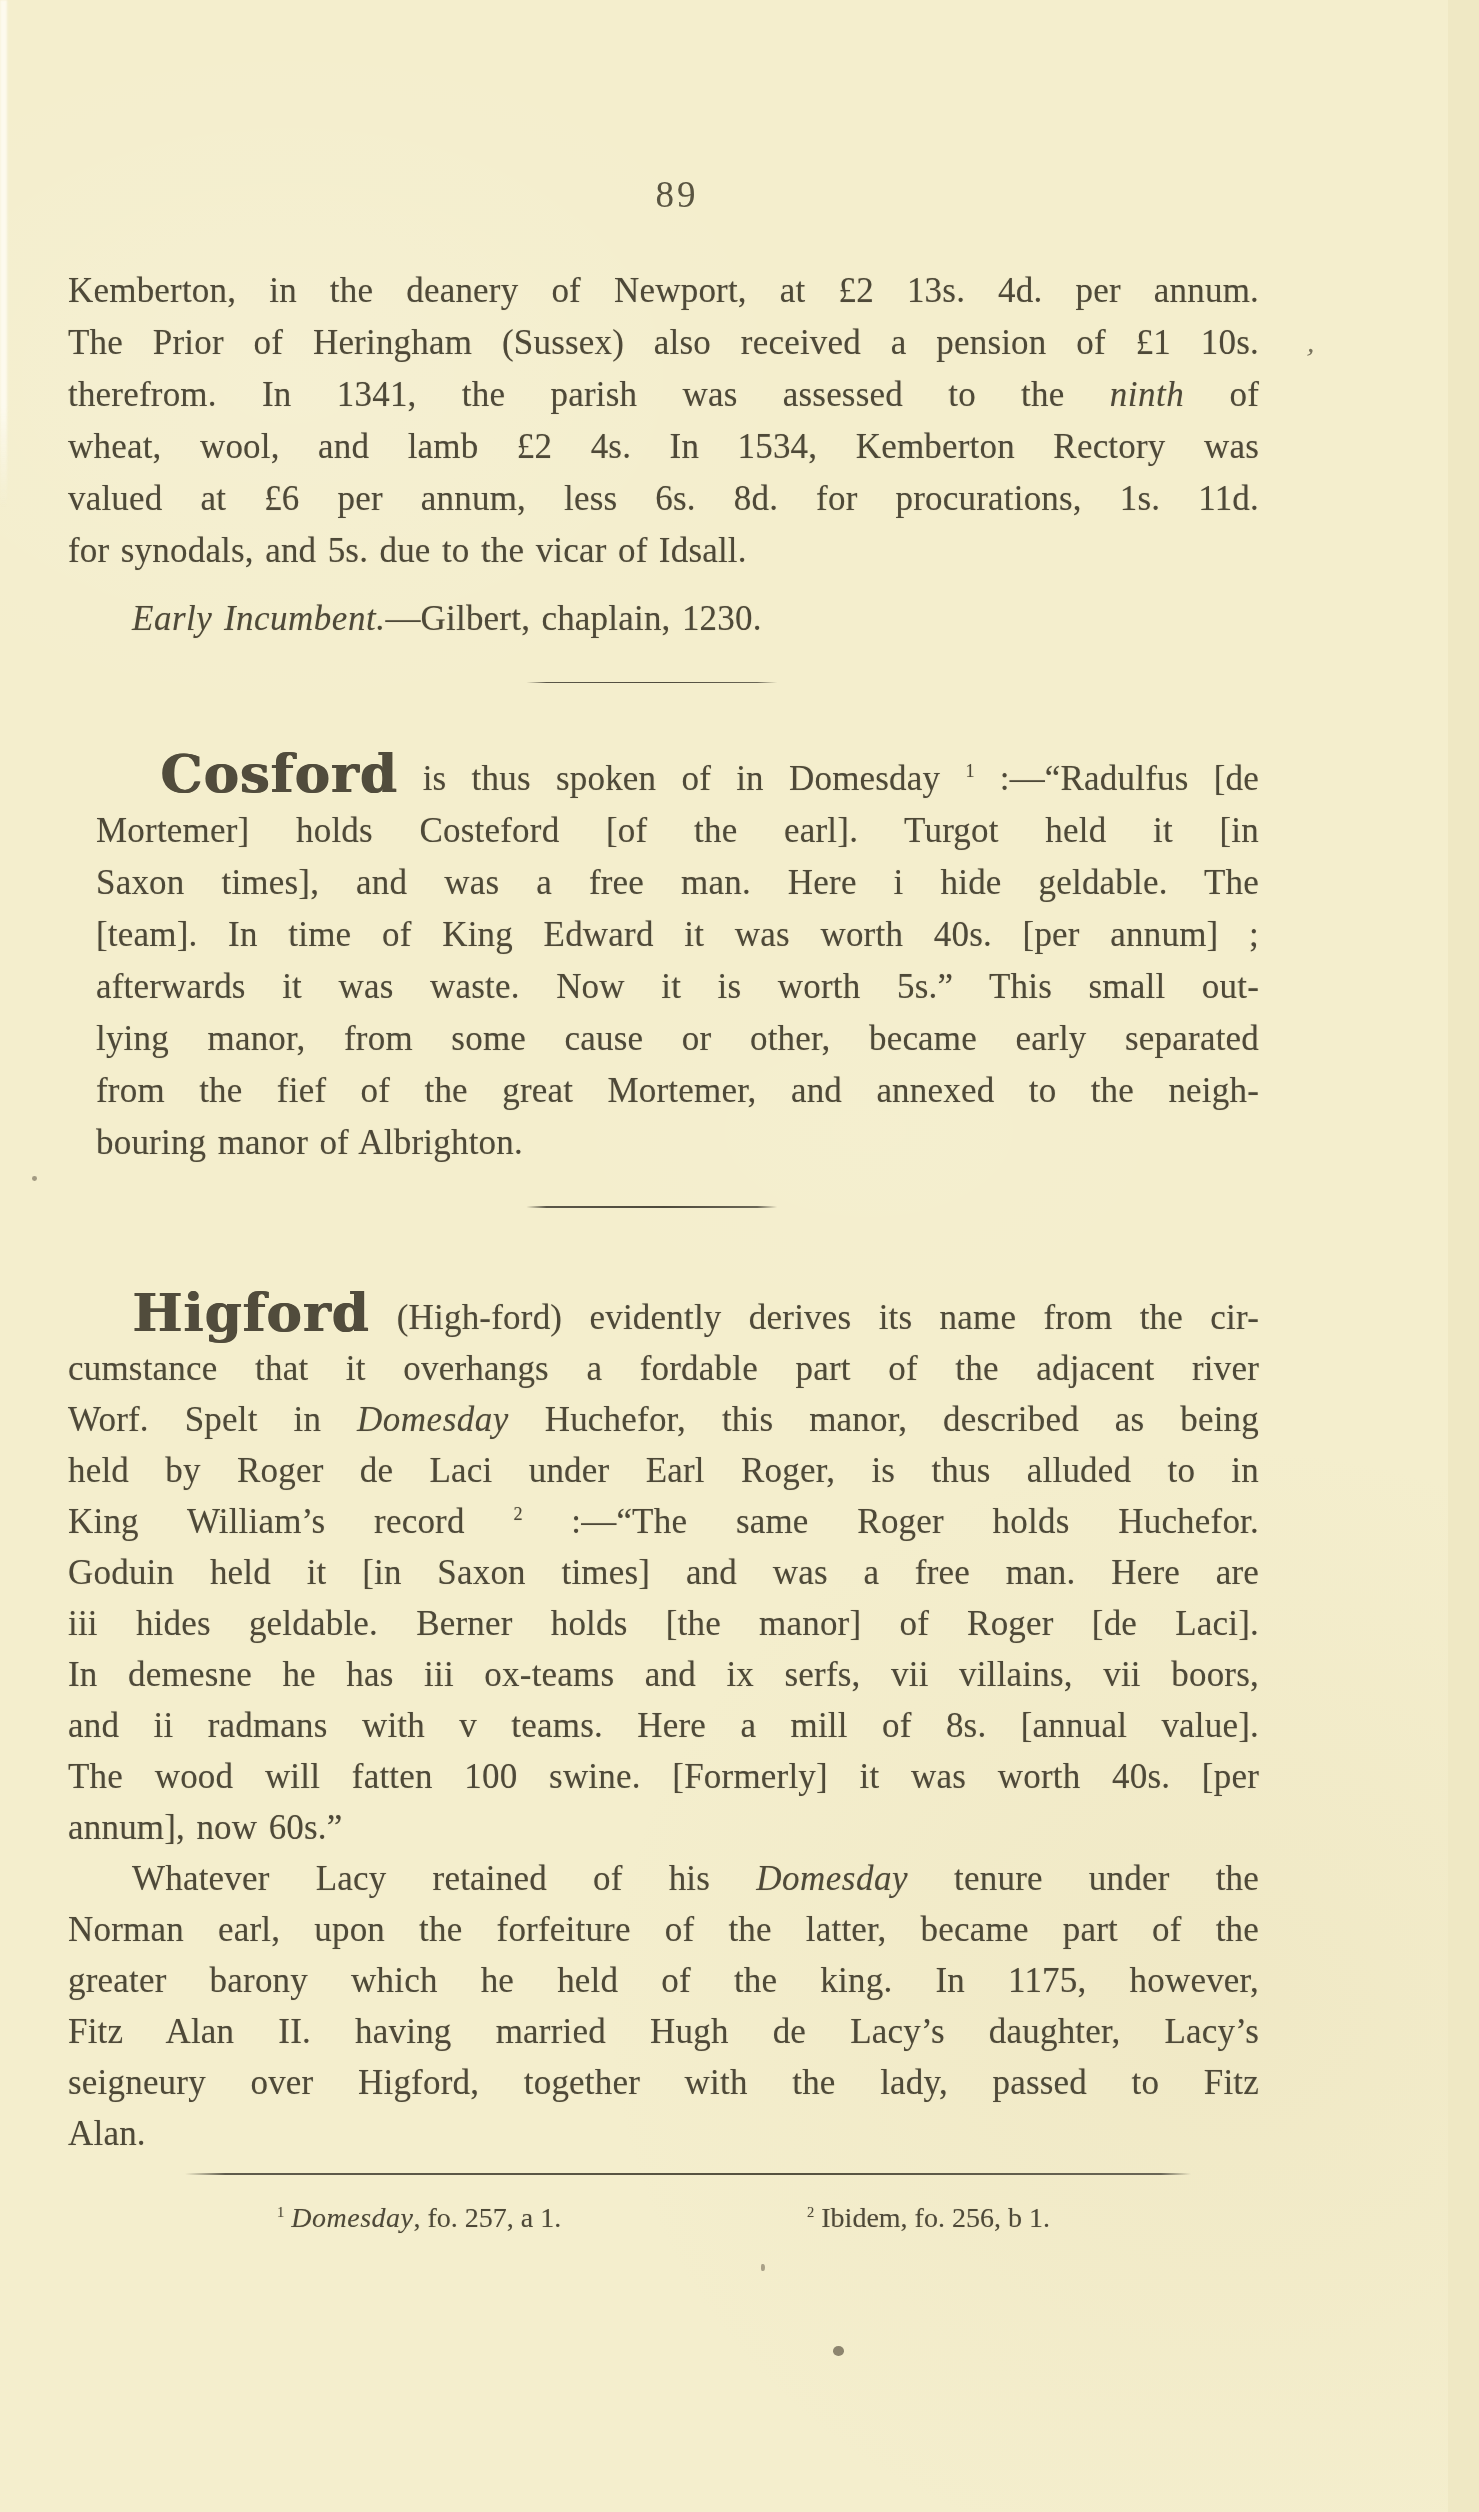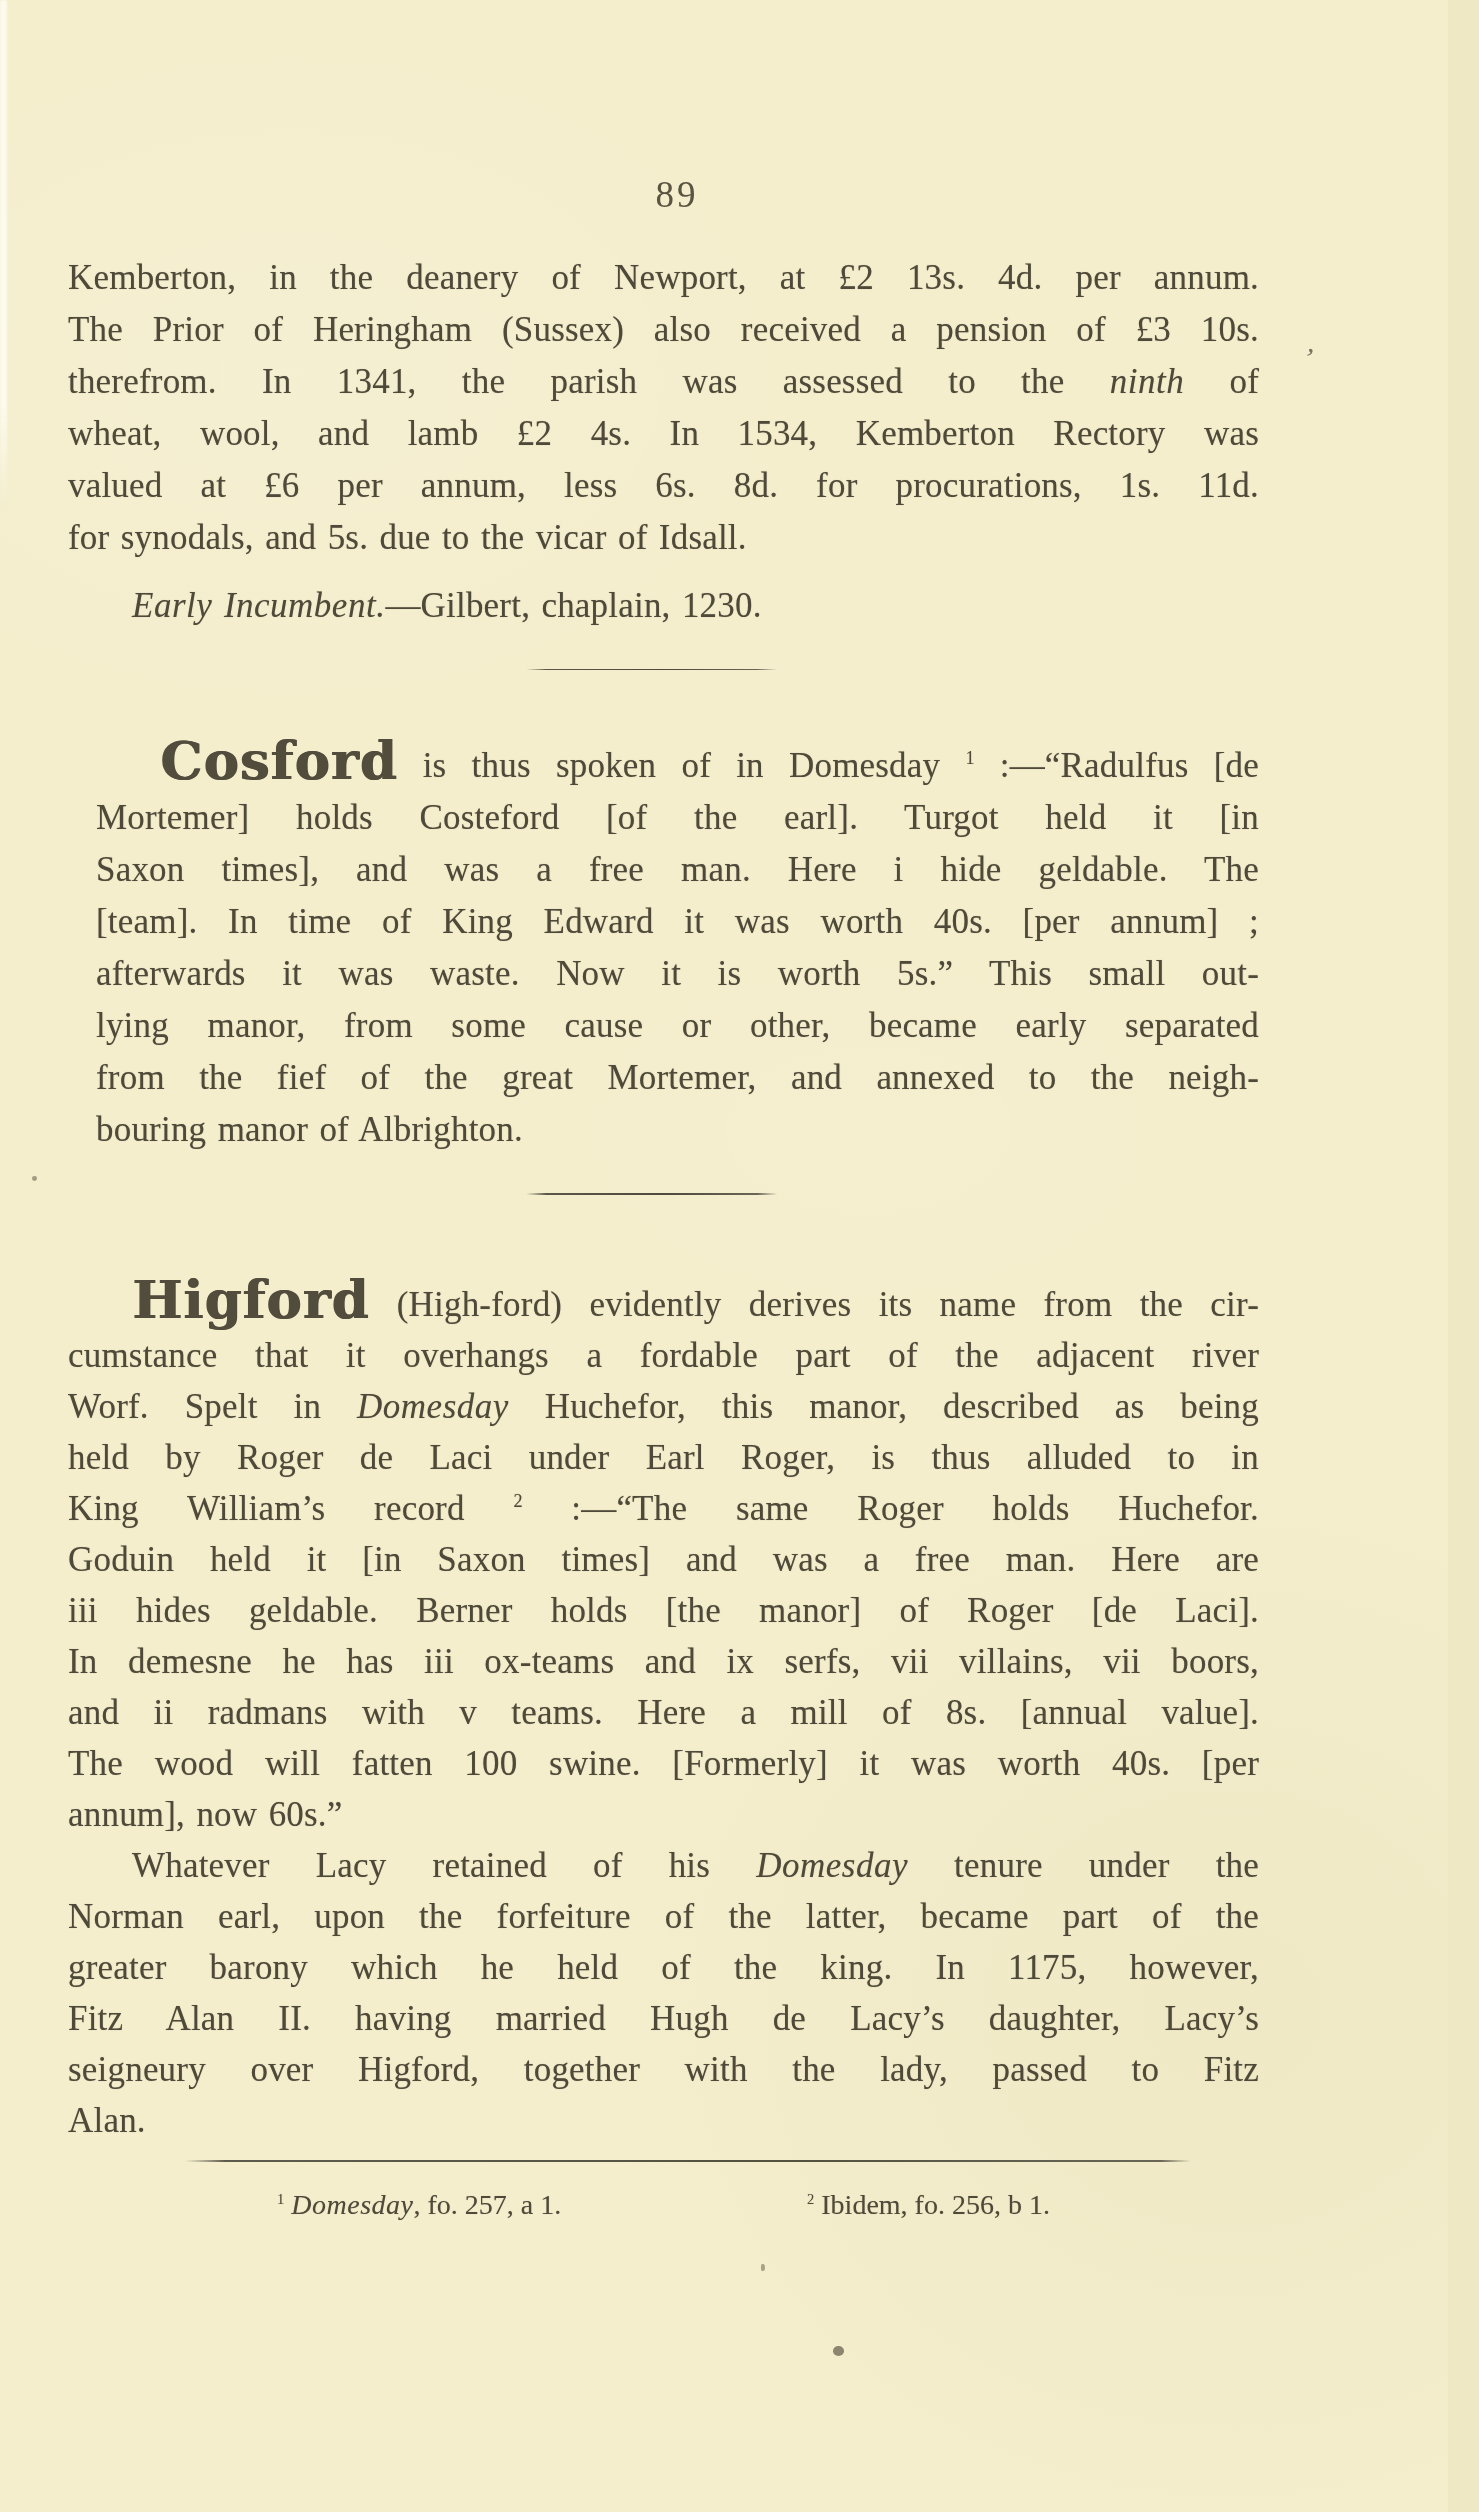--- a/index.html
+++ b/index.html
@@ -22,21 +22,21 @@
   }
   #page-number{
     margin:173px 0 0 0;
     text-align:center;
     transform:translateX(-47px);
     font-size:37px;line-height:43px;
     letter-spacing:2.9px;
     color:#5a5542;
   }
   #text-column{
-    position:absolute;left:68px;top:215px;width:1191px;
+    position:absolute;left:68px;top:228px;width:1191px;
   }
   .paragraph{
     font-size:35px;
     line-height:52px;
     letter-spacing:0.2px;
     word-spacing:2.4px;
     text-shadow:0 0 1px rgba(78,73,56,0.35);
   }
   .line{
     text-align:justify;
@@ -106,21 +106,21 @@
 
 <div id="page" data-name="scanned-book-page">
   <div id="edge-sliver" data-name="scan-edge-artifact"></div>
 
   <div id="page-number" data-name="page-number">89</div>
 
   <div id="text-column" data-name="text-column">
     <div id="text-blocks" data-name="body-text">
         <div class="paragraph" data-name="kemberton-pension">
           <div class="line" data-name="text-line">Kemberton, in the deanery of Newport, at £2 13s. 4d. per annum.</div>
-          <div class="line" data-name="text-line">The Prior of Heringham (Sussex) also received a pension of £3 10s.</div>
+          <div class="line" data-name="text-line">The Prior of Heringham (Sussex) also received a pension of £1 10s.</div>
           <div class="line" data-name="text-line">therefrom. In 1341, the parish was assessed to the <i data-name="italic-text">ninth</i> of</div>
           <div class="line" data-name="text-line">wheat, wool, and lamb £2 4s. In 1534, Kemberton Rectory was</div>
           <div class="line" data-name="text-line">valued at £6 per annum, less 6s. 8d. for procurations, 1s. 11d.</div>
           <div class="line last" data-name="text-line">for synodals, and 5s. due to the vicar of Idsall.</div>
         </div>
         <div class="paragraph" data-name="early-incumbent">
           <div class="line last first-indent" data-name="text-line"><i data-name="italic-text">Early Incumbent.</i>—Gilbert, chaplain, 1230.</div>
         </div>
         <div class="divider" data-name="section-divider-1"></div>
         <div class="paragraph" data-name="cosford-section">

